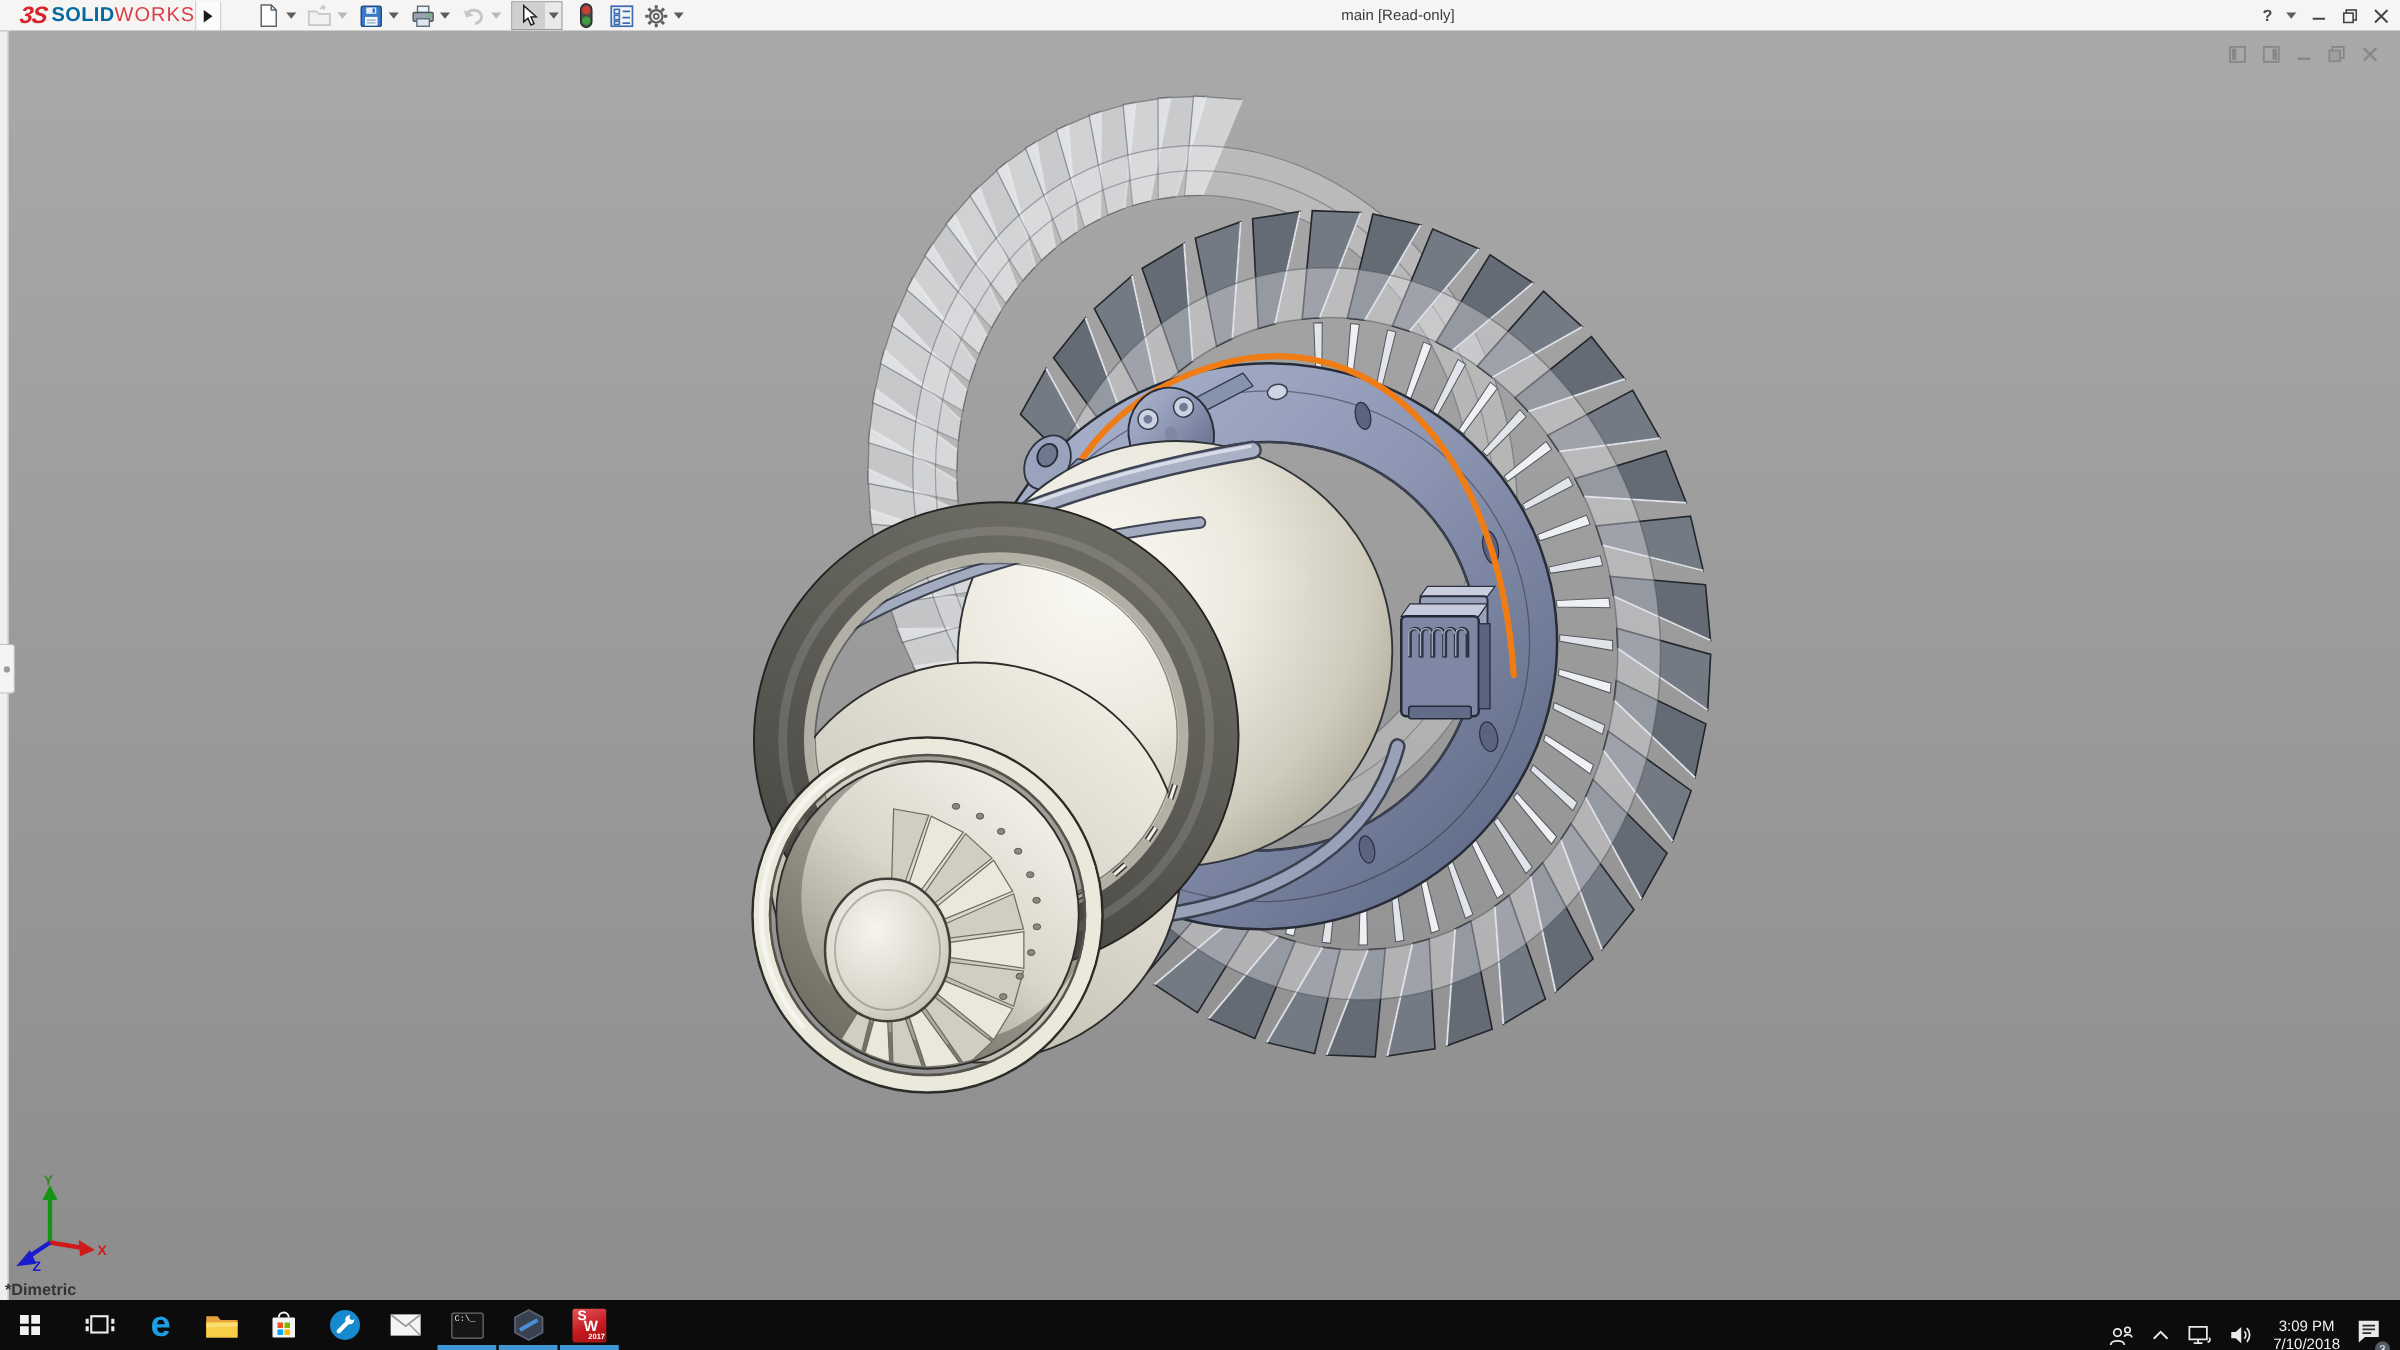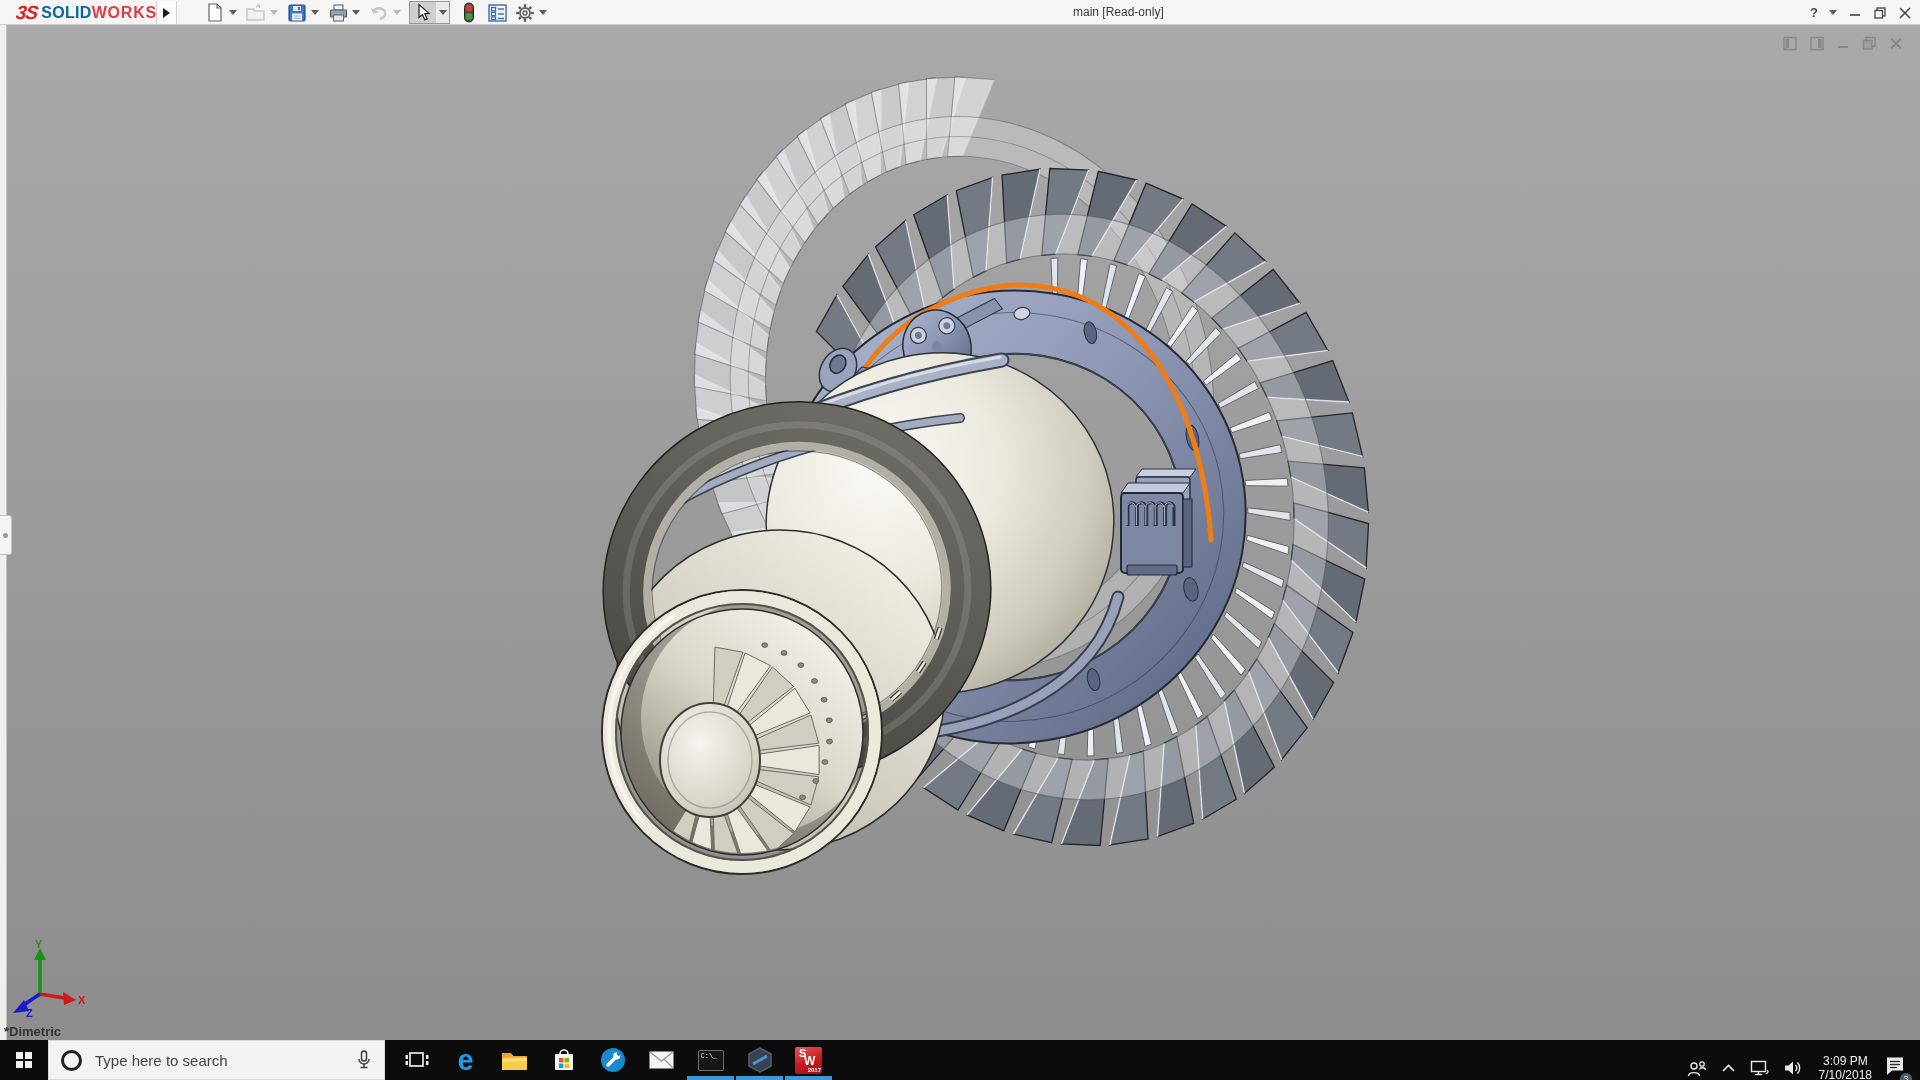--- a/index.html
+++ b/index.html
@@ -5,21 +5,21 @@
   * { margin:0; padding:0; box-sizing:border-box; }
   html,body { width:1920px; height:1080px; overflow:hidden; background:#000;
               font-family:"Liberation Sans", sans-serif; }
 
   
   .titlebar { position:absolute; top:0; left:0; width:1920px; height:25px;
               background:#f6f5f4; border-bottom:1px solid #cfcfcf; z-index:30; }
   .brand { position:absolute; left:16px; top:2px; height:21px; display:flex; align-items:center; }
   .brand-mark { color:#d8232a; font-weight:bold; font-style:italic; font-size:19px; letter-spacing:-1px; transform:skewX(-8deg); margin-right:4px;}
   .brand-solid { color:#0369a1; font-weight:bold; font-size:16px; letter-spacing:.3px;}
-  .brand-works { color:#d94046; font-weight:700; font-size:16px; letter-spacing:.8px;}
+  .brand-works { color:#d94046; font-weight:400; font-size:16px; letter-spacing:.8px;}
   .flyout-btn { position:absolute; left:156px; top:1px; width:21px; height:23px; background:#fbfbfb;
                 border-left:1px solid #d2d2d2; border-right:1px solid #d2d2d2; display:flex; align-items:center; justify-content:center;}
   .tri-right { width:0;height:0;border-top:5px solid transparent;border-bottom:5px solid transparent;border-left:7px solid #1b1b1b; }
   .tools { position:absolute; left:204px; top:1px; height:23px; display:flex; align-items:center; }
   .tgrp { display:flex; align-items:center; margin-right:5px; }
   .tico { width:22px; height:22px; display:flex; align-items:center; justify-content:center; }
   .caret { width:0;height:0;border-left:4px solid transparent;border-right:4px solid transparent;border-top:5px solid #5c5c5c; margin:0 3px;}
   .sel-btn { display:flex; align-items:center; border:1px solid #979797; height:23px; margin-right:8px;}
   .sel-ico { width:26px; height:21px; background:#cfcfcf; display:flex; align-items:center; justify-content:center;}
   .sel-caret { width:13px; height:21px; background:#e9e9e9; display:flex; align-items:center; justify-content:center;}
@@ -576,30 +576,20 @@
 <div class="taskbar">
   <div class="start">
     <div class="winlogo">
         <span></span>
         <span></span>
         <span></span>
         <span></span>
       </div>
   </div>
 
-  <div class="searchbox">
-    <div class="cortana-ring"></div>
-    <div class="search-text">Type here to search</div>
-    <svg class="mic" width="16" height="20">
-      <rect x="5.5" y="1" width="5" height="10" rx="2.5" fill="none" stroke="#3c3c3c" stroke-width="1.5"></rect>
-      <path d="M 3,9 a5,5 0 0 0 10,0" fill="none" stroke="#3c3c3c" stroke-width="1.5"></path>
-      <line x1="8" y1="14" x2="8" y2="17" stroke="#3c3c3c" stroke-width="1.5"></line>
-      <line x1="4.5" y1="17.5" x2="11.5" y2="17.5" stroke="#3c3c3c" stroke-width="1.5"></line>
-    </svg>
-  </div>
 
   <div class="appslots">
     <div class="slot">
       <svg width="24" height="22">
         <rect x="5" y="4" width="13" height="13" fill="none" stroke="#ececec" stroke-width="1.7"></rect>
         <rect x="0.5" y="6" width="2.5" height="4" fill="#ececec"></rect>
           <rect x="0.5" y="12" width="2.5" height="4" fill="#ececec"></rect>
         <rect x="21" y="6" width="2.5" height="4" fill="#ececec"></rect>
           <rect x="21" y="12" width="2.5" height="4" fill="#ececec"></rect>
       </svg>

